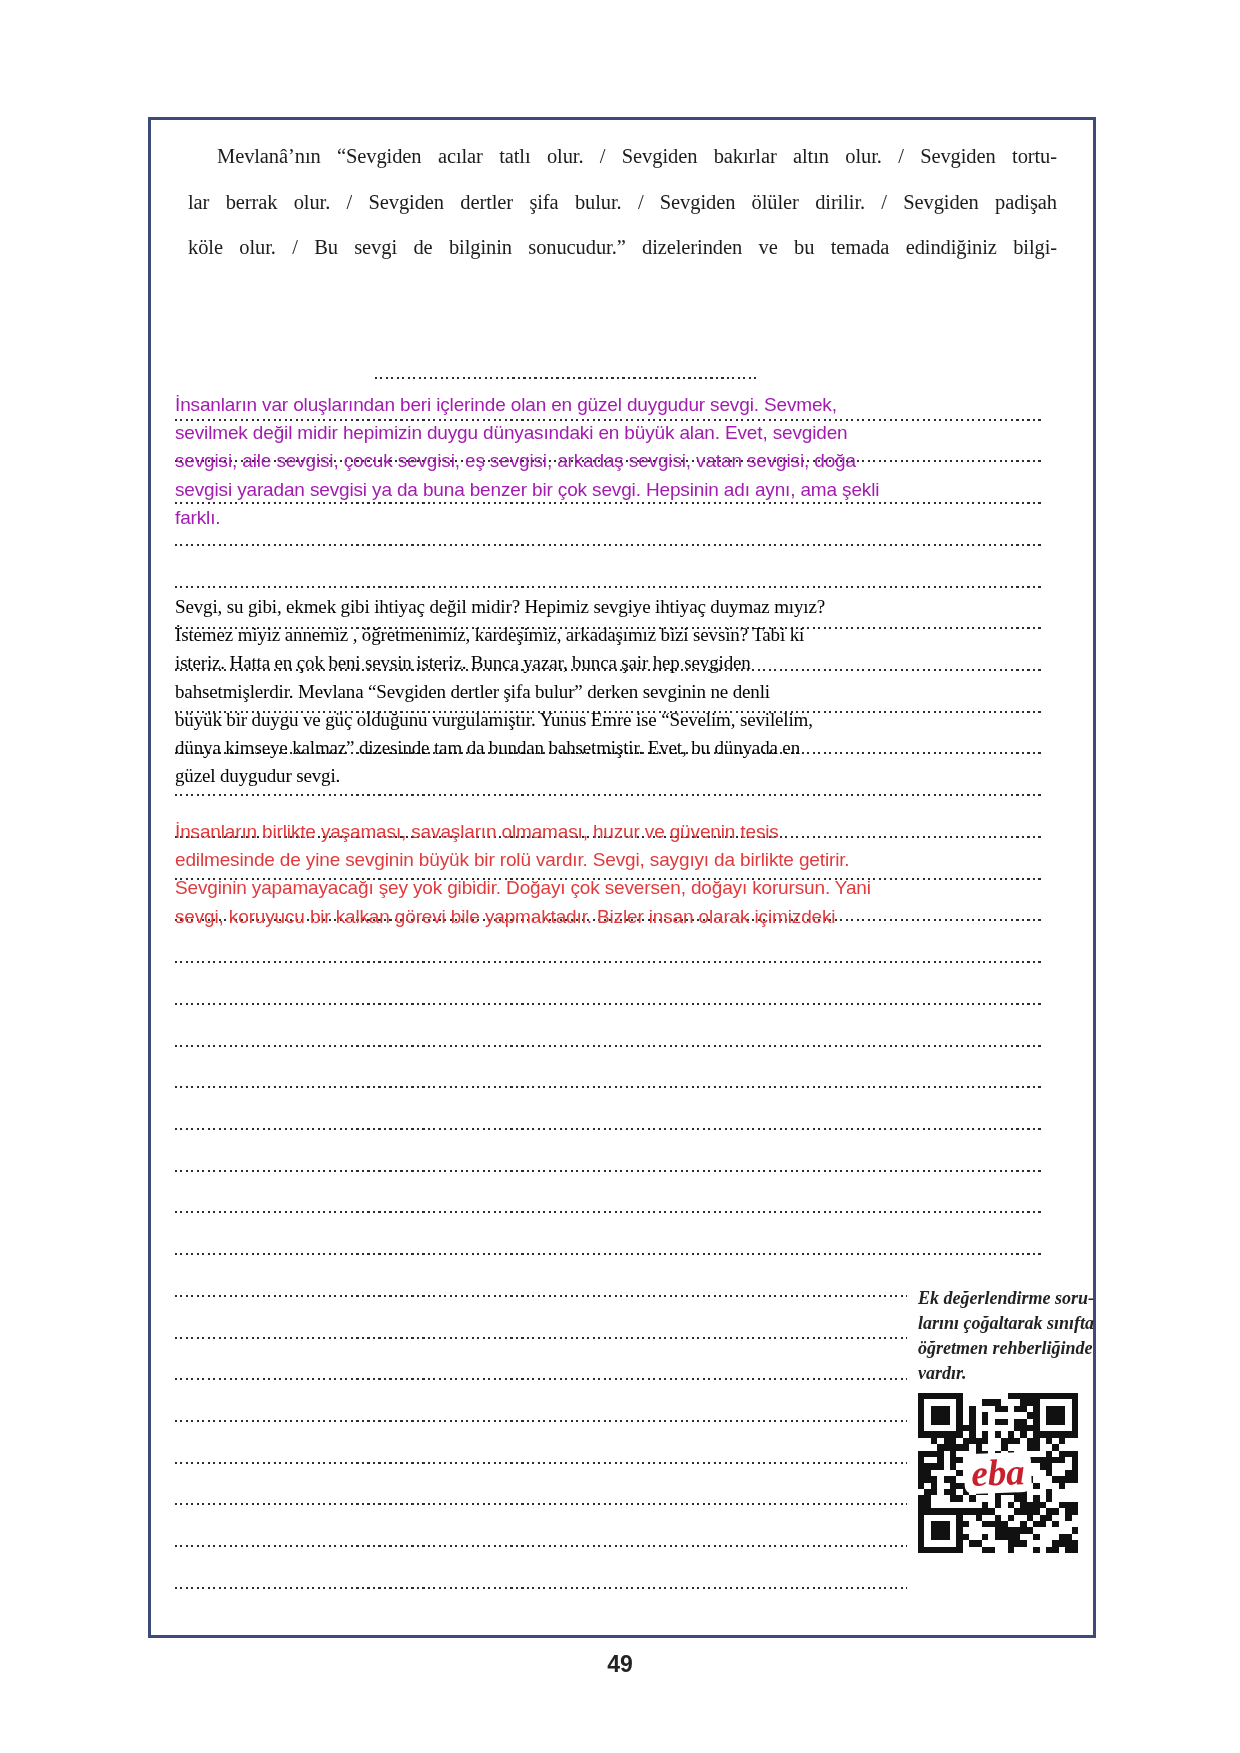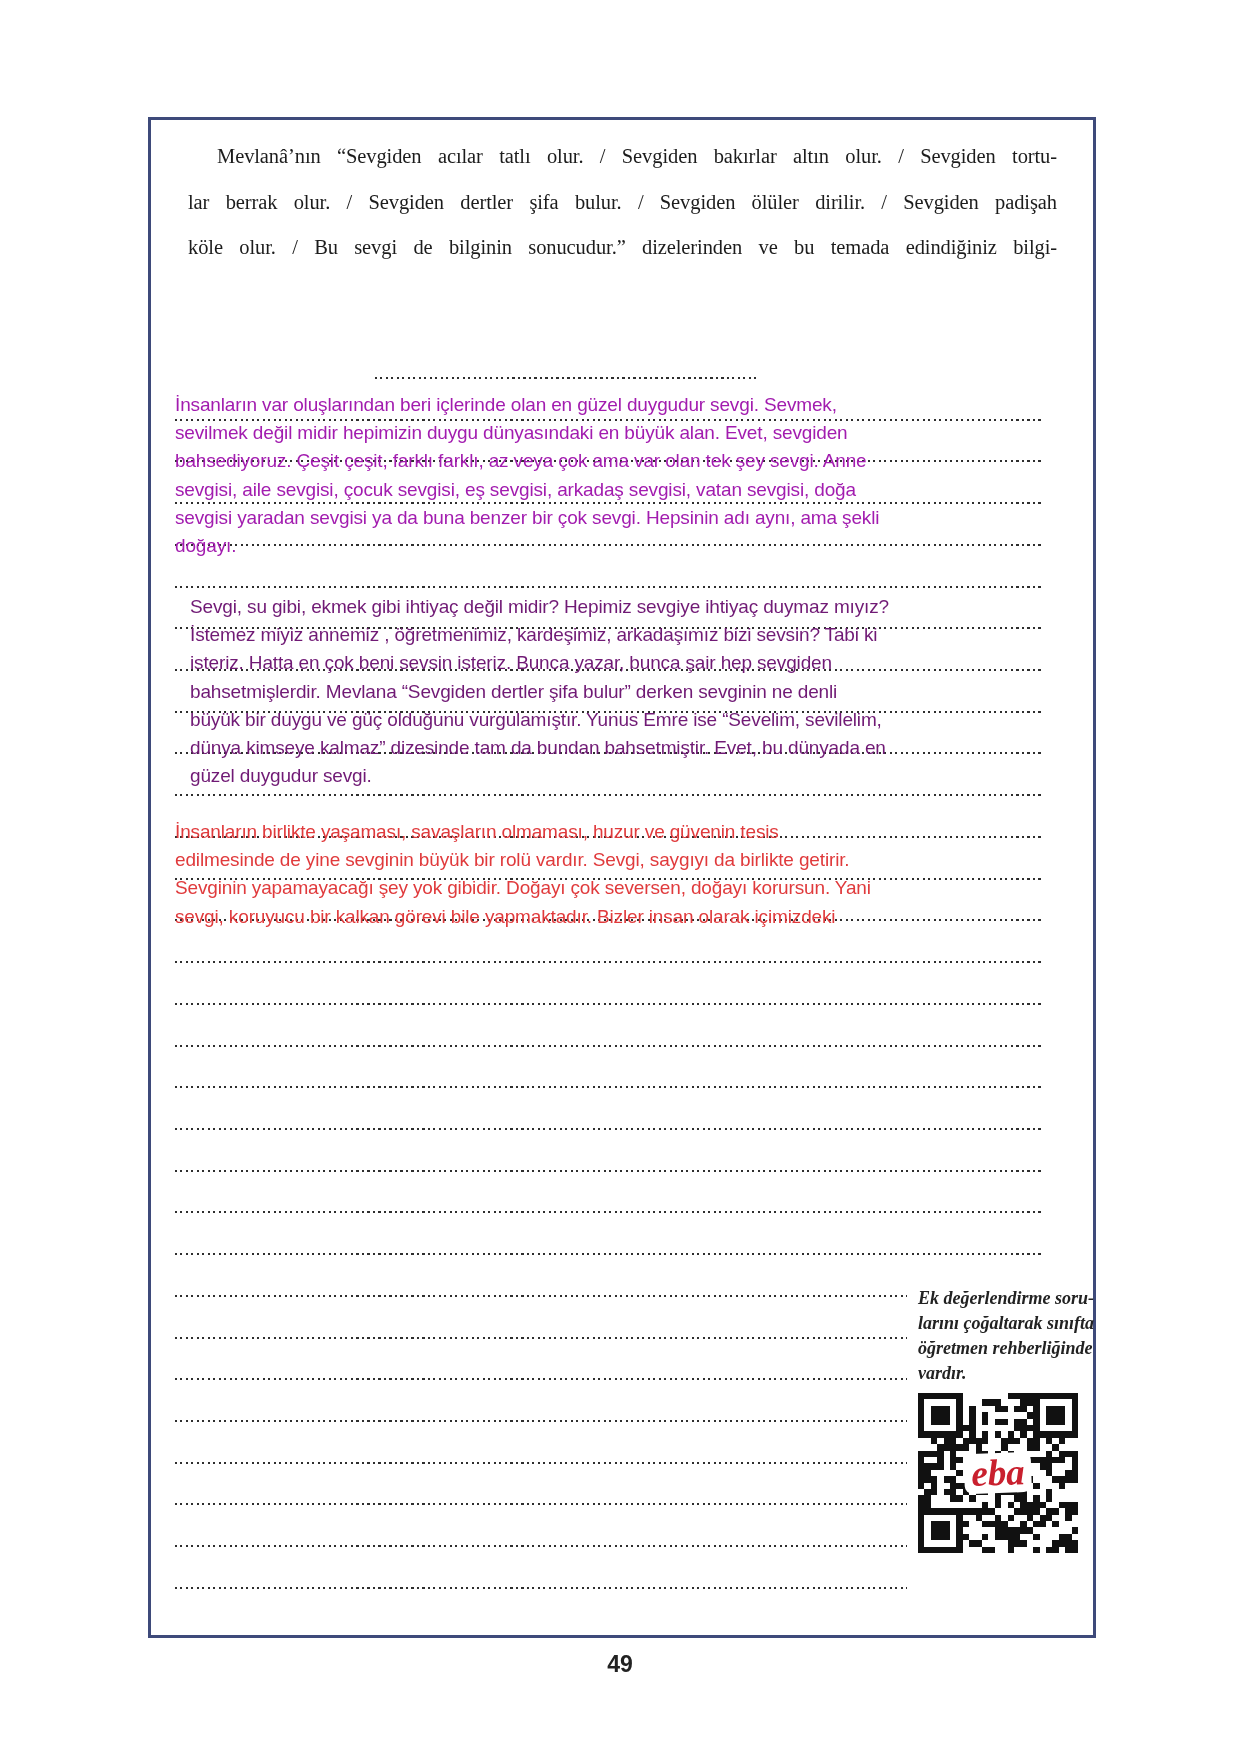--- a/index.html
+++ b/index.html
@@ -82,26 +82,25 @@
       <div class="rule" style="left: 175px; top: 1461.72px; width: 732px;"></div>
       <div class="rule" style="left: 175px; top: 1503.44px; width: 732px;"></div>
       <div class="rule" style="left: 175px; top: 1545.16px; width: 732px;"></div>
       <div class="rule" style="left: 175px; top: 1586.88px; width: 732px;"></div>
     </div>
 
   <div id="answers">
       <div class="answerP" style="left: 175px; top: 391px; color: #a21caf;">
         <div class="aline">İnsanların var oluşlarından beri içlerinde olan en güzel duygudur sevgi. Sevmek,</div>
         <div class="aline">sevilmek değil midir hepimizin duygu dünyasındaki en büyük alan. Evet, sevgiden</div>
-        <div class="aline">bahsediyoruz. Çeşit çeşit, farklı farklı, az veya çok ama var olan tek şey sevgi. Anne</div>
         <div class="aline">sevgisi, aile sevgisi, çocuk sevgisi, eş sevgisi, arkadaş sevgisi, vatan sevgisi, doğa</div>
         <div class="aline">sevgisi yaradan sevgisi ya da buna benzer bir çok sevgi. Hepsinin adı aynı, ama şekli</div>
-        <div class="aline">doğayı.</div>
+        <div class="aline">farklı.</div>
       </div>
-      <div class="answerP" style="left: 190px; top: 593px; color: #701a75;">
+      <div class="answerP" style="left: 175px; top: 593px; color: #000000; font-family: Liberation Serif, serif;">
         <div class="aline">Sevgi, su gibi, ekmek gibi ihtiyaç değil midir? Hepimiz sevgiye ihtiyaç duymaz mıyız?</div>
         <div class="aline">İstemez miyiz annemiz , öğretmenimiz, kardeşimiz, arkadaşımız bizi sevsin? Tabi ki</div>
         <div class="aline">isteriz. Hatta en çok beni sevsin isteriz. Bunca yazar, bunca şair hep sevgiden</div>
         <div class="aline">bahsetmişlerdir. Mevlana “Sevgiden dertler şifa bulur” derken sevginin ne denli</div>
         <div class="aline">büyük bir duygu ve güç olduğunu vurgulamıştır. Yunus Emre ise “Sevelim, sevilelim,</div>
         <div class="aline">dünya kimseye kalmaz” dizesinde tam da bundan bahsetmiştir. Evet, bu dünyada en</div>
         <div class="aline">güzel duygudur sevgi.</div>
       </div>
       <div class="answerP" style="left: 175px; top: 818px; color: rgb(224, 58, 60);">
         <div class="aline">İnsanların birlikte yaşaması, savaşların olmaması, huzur ve güvenin tesis</div>

